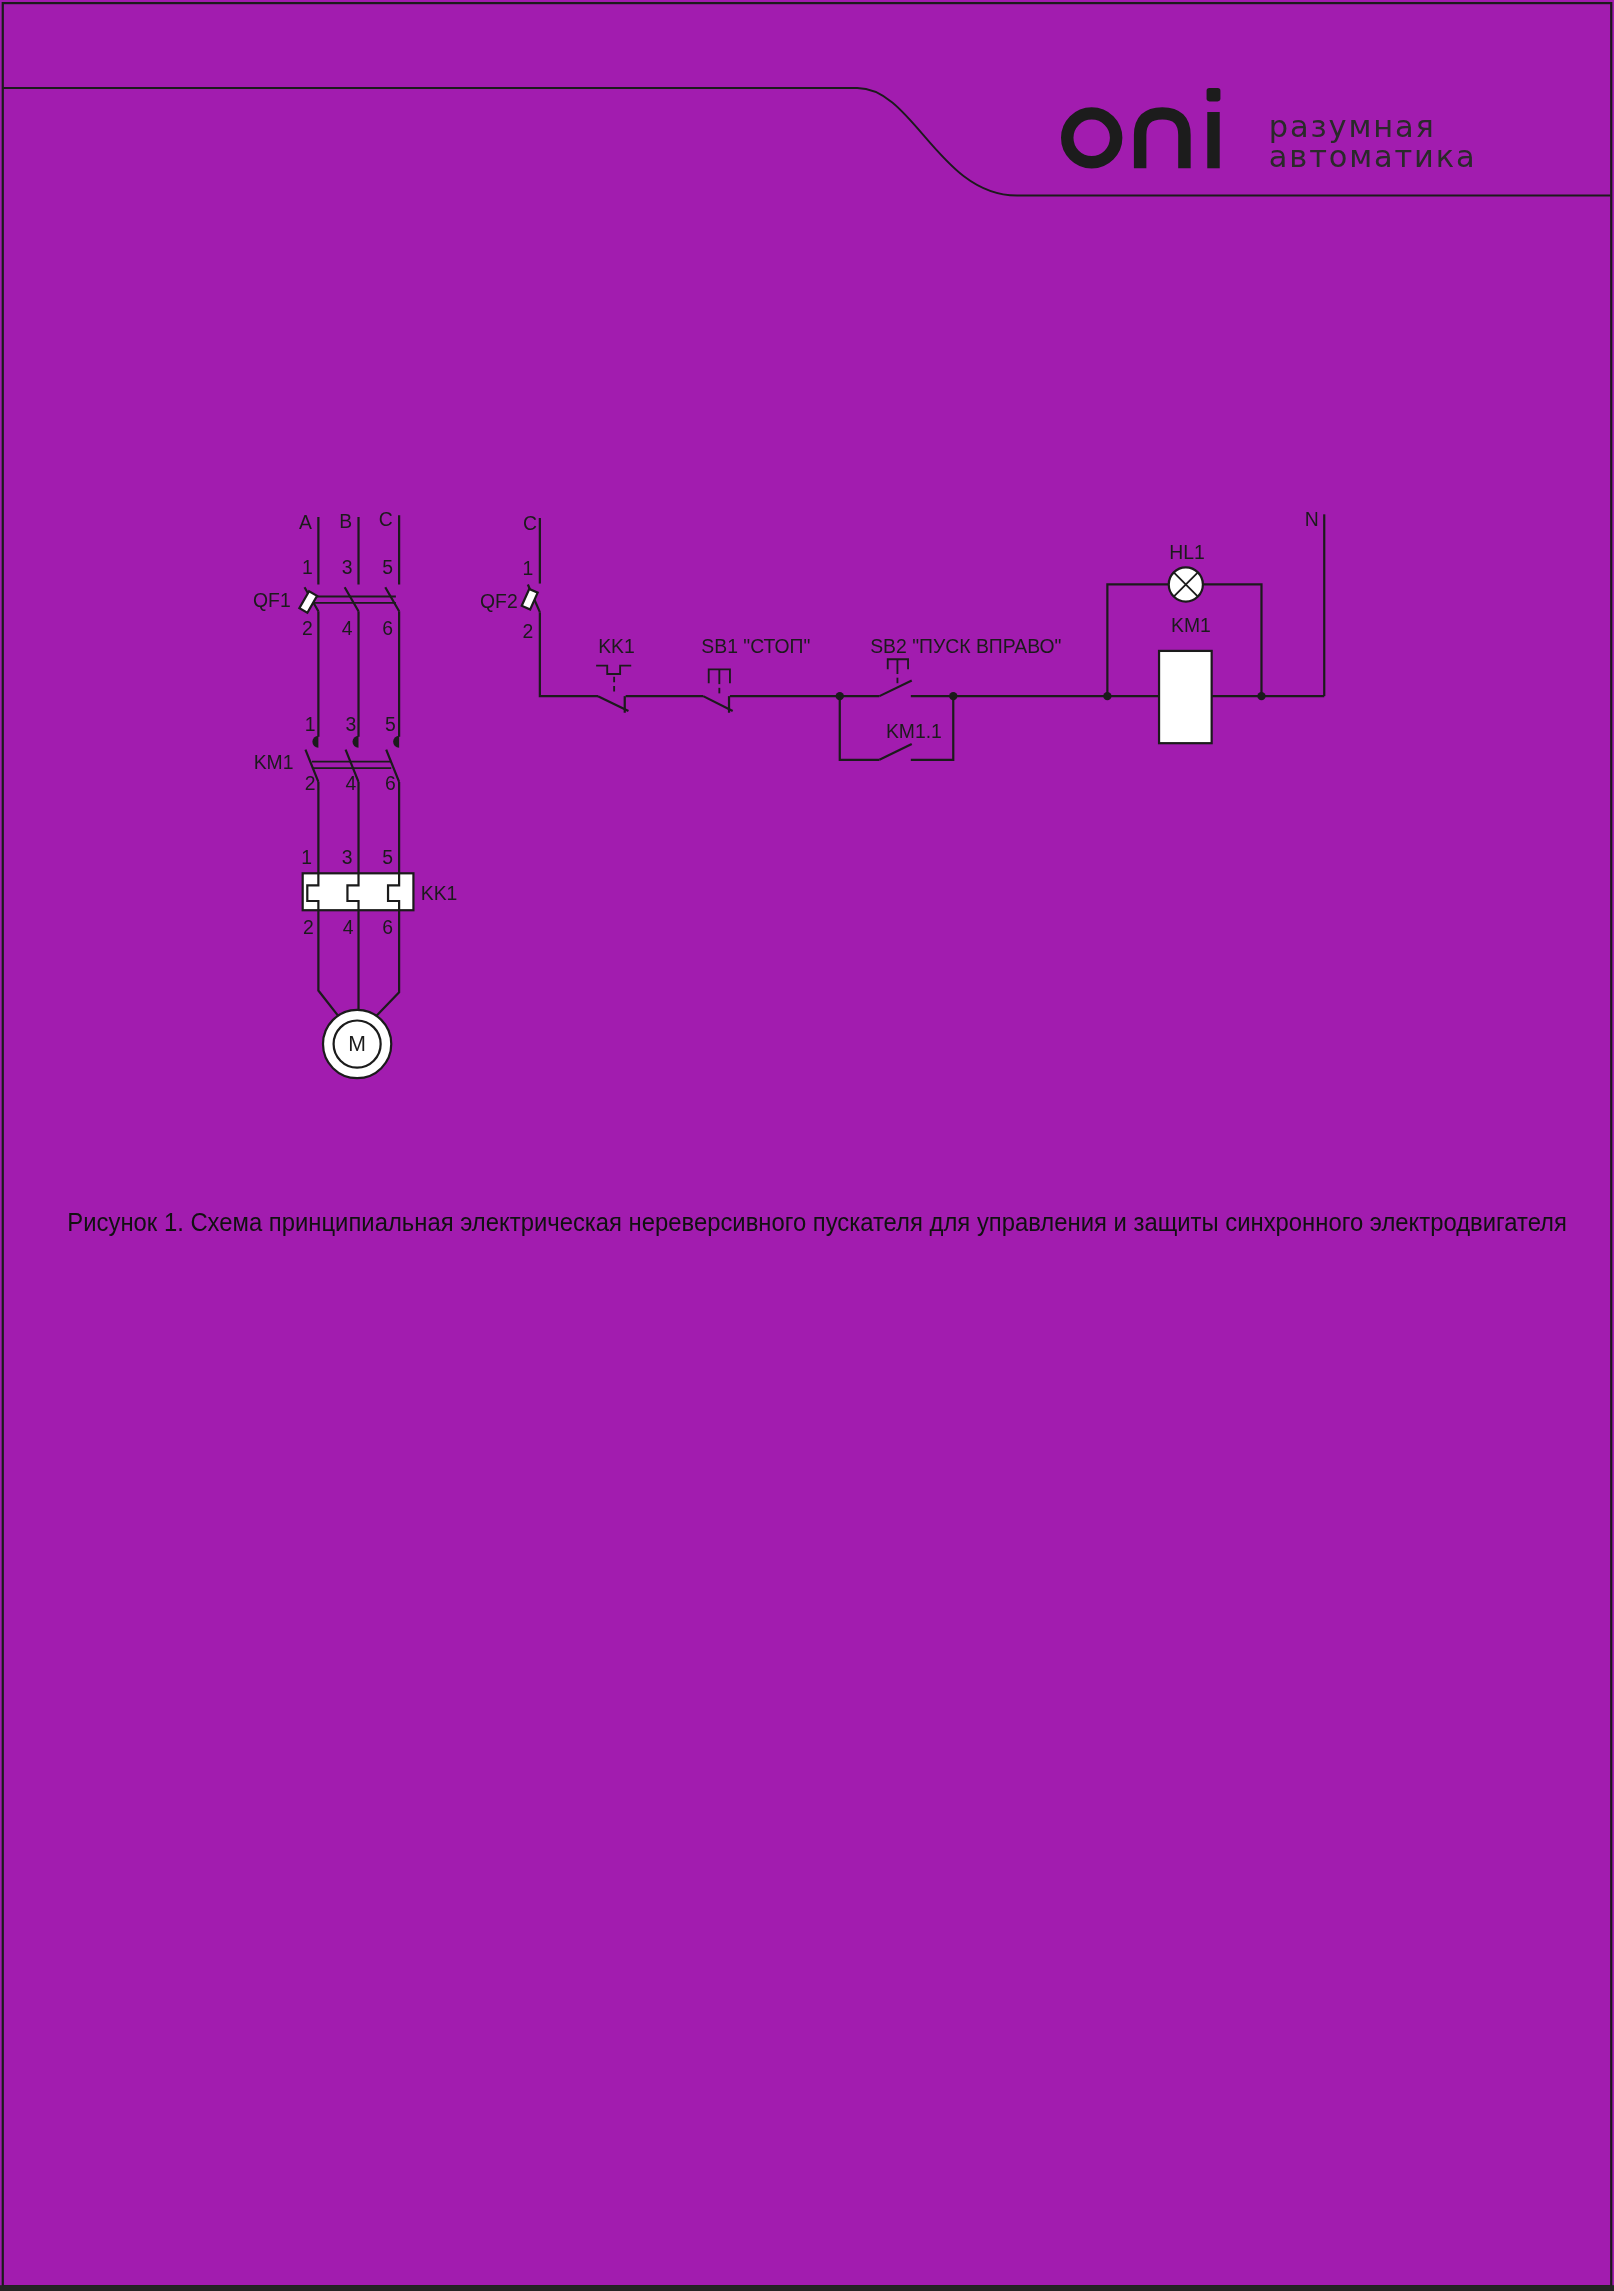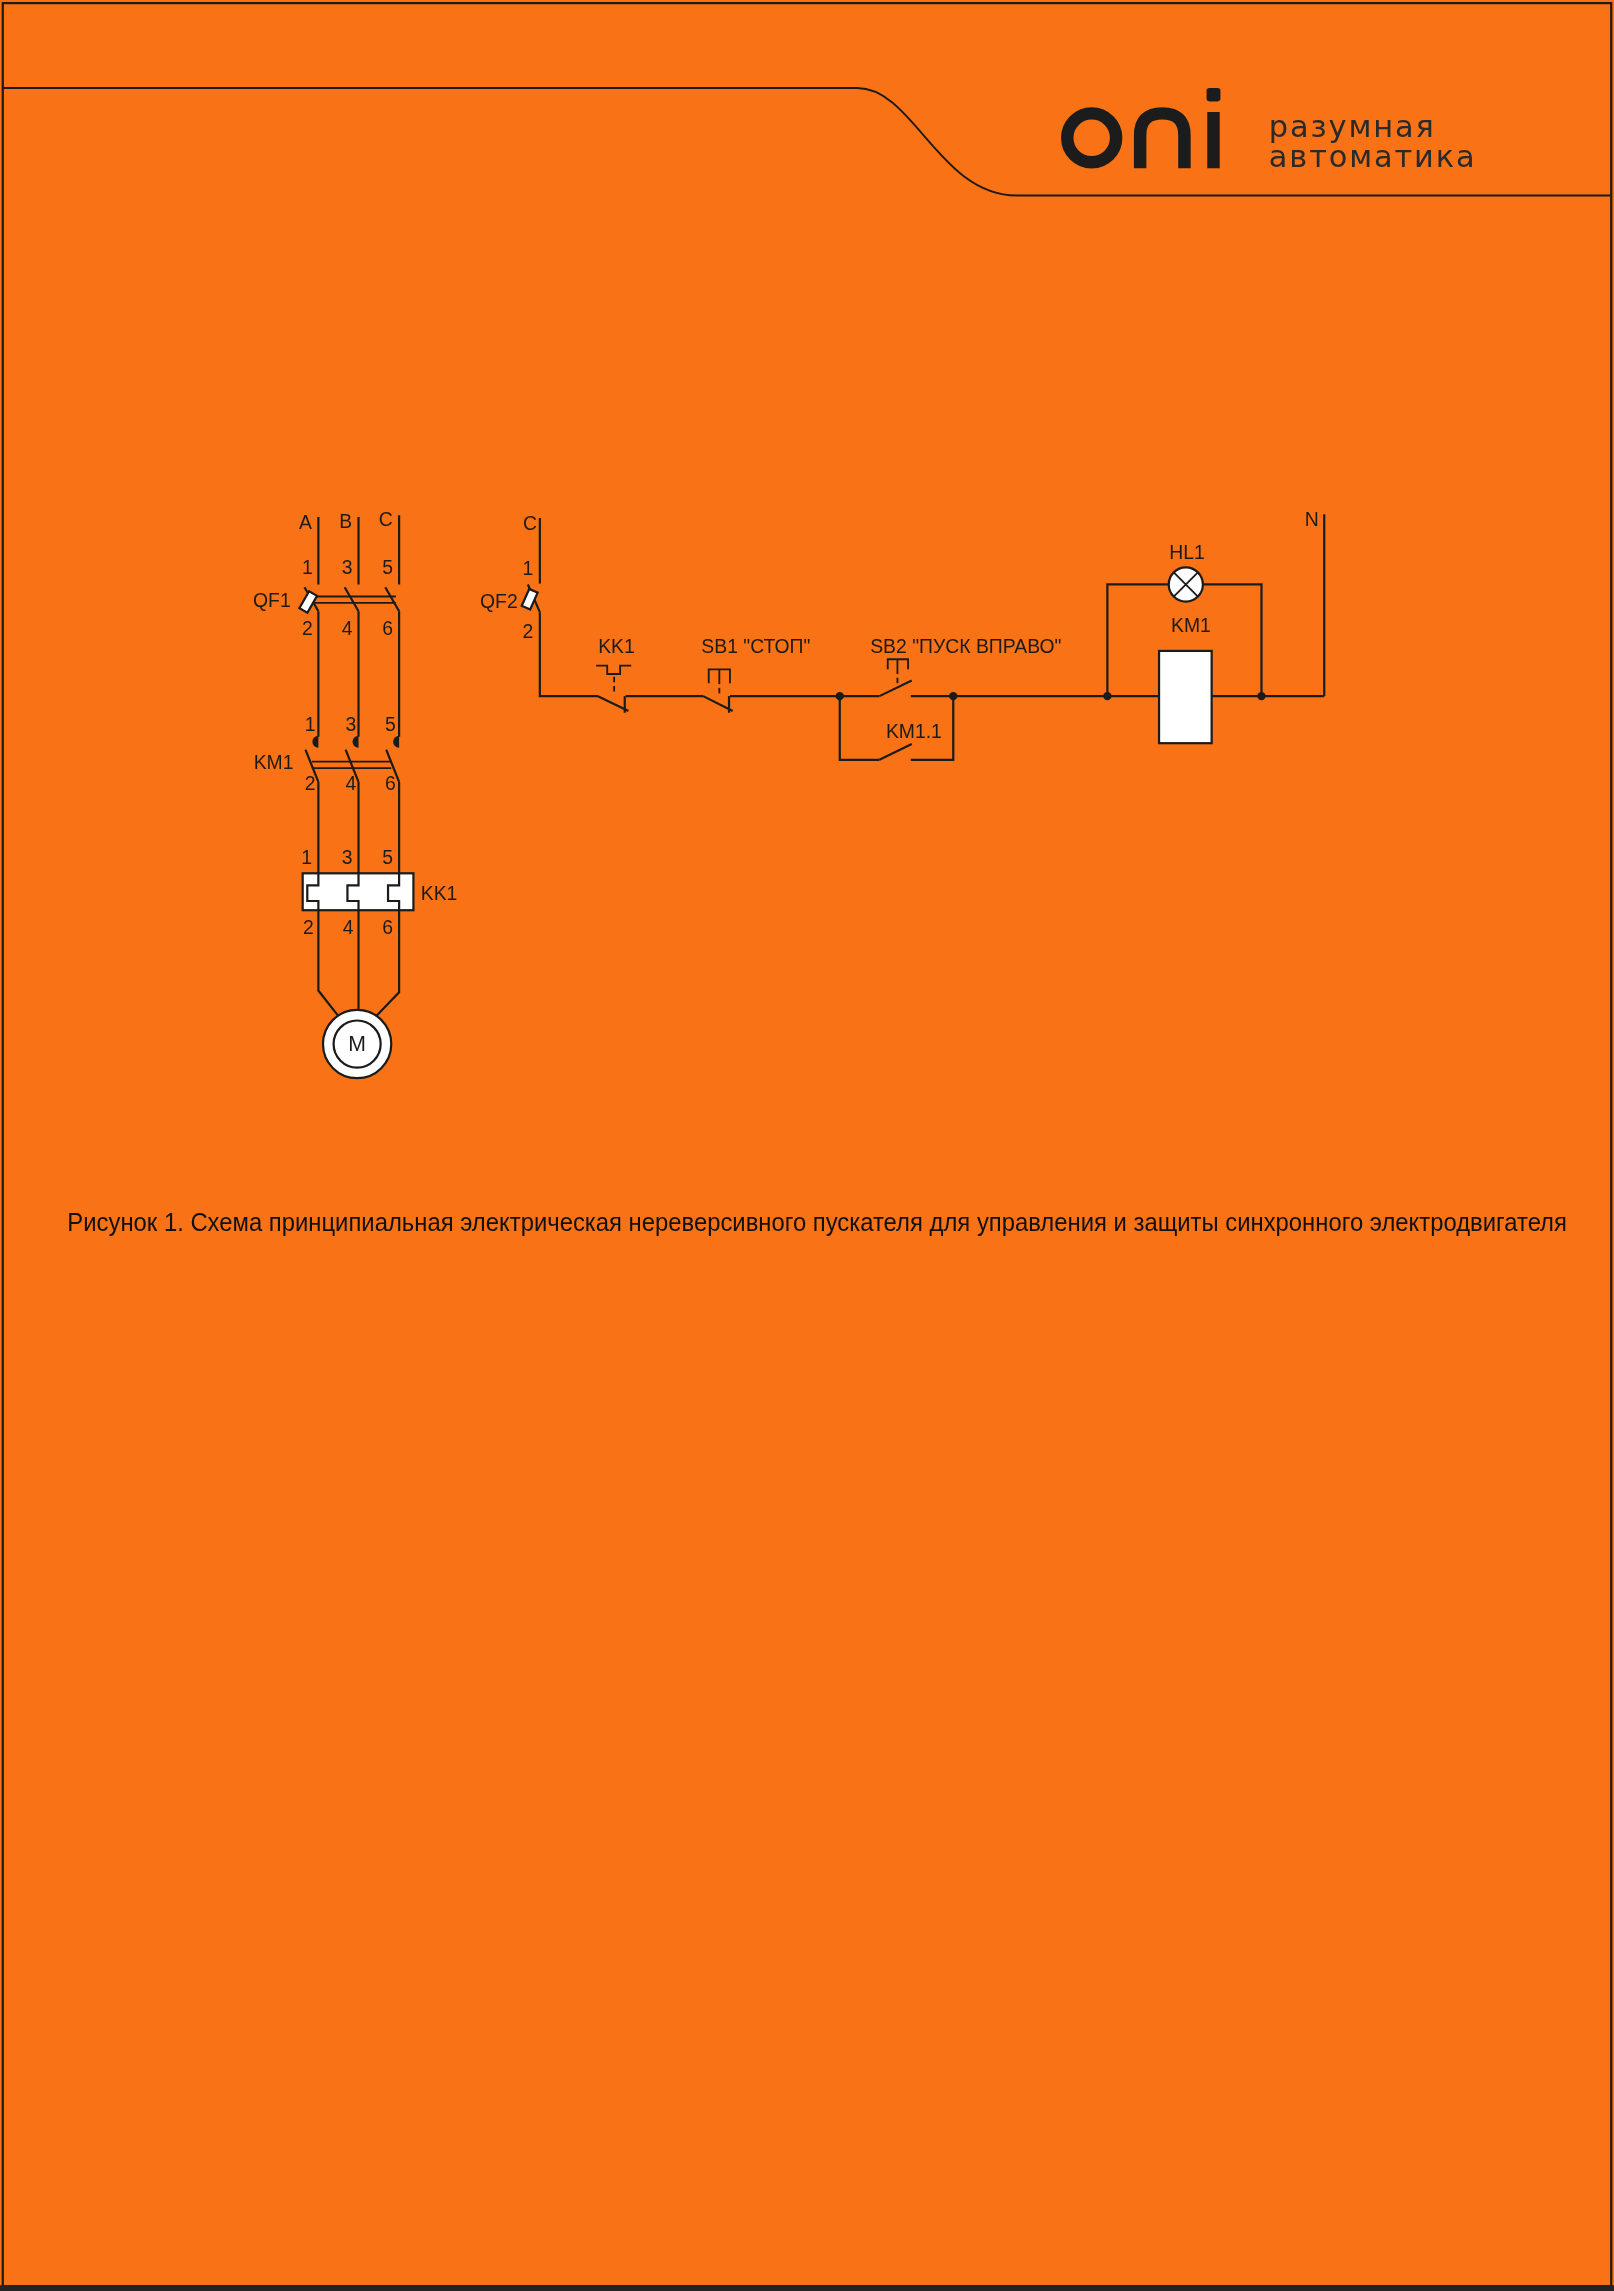--- a/index.html
+++ b/index.html
@@ -1,16 +1,16 @@
 <!DOCTYPE html>
 <html style="font-size:14.8px"><head>
 <meta charset="utf-8">
 <style>
   html,body{margin:0;padding:0;background:#e8e8e8;}
-  .page{position:relative;width:1614px;height:2292px;background:#f97316;margin:0 auto;
+  .page{position:relative;width:1614px;height:2292px;background:#a21caf;margin:0 auto;
         font-family:"Liberation Sans", sans-serif;}
   svg{display:block;}
   .wire{fill:none;stroke:#1b1b1b;stroke-width:2.4;}
   .thin{fill:none;stroke:#1b1b1b;stroke-width:2;}
   .dash{fill:none;stroke:#1b1b1b;stroke-width:2;stroke-dasharray:6 4;}
   .boxw{fill:#ffffff;stroke:#1b1b1b;stroke-width:2.4;}
   .dot{fill:#1b1b1b;stroke:none;}
   .lbl{font-family:"Liberation Sans", sans-serif;font-size:21px;fill:#1b1b1b;}
   .motor-lbl{font-family:"Liberation Sans", sans-serif;font-size:23px;fill:#1b1b1b;}
   .caption{font-family:"Liberation Sans", sans-serif;font-size:28px;fill:#111111;}

